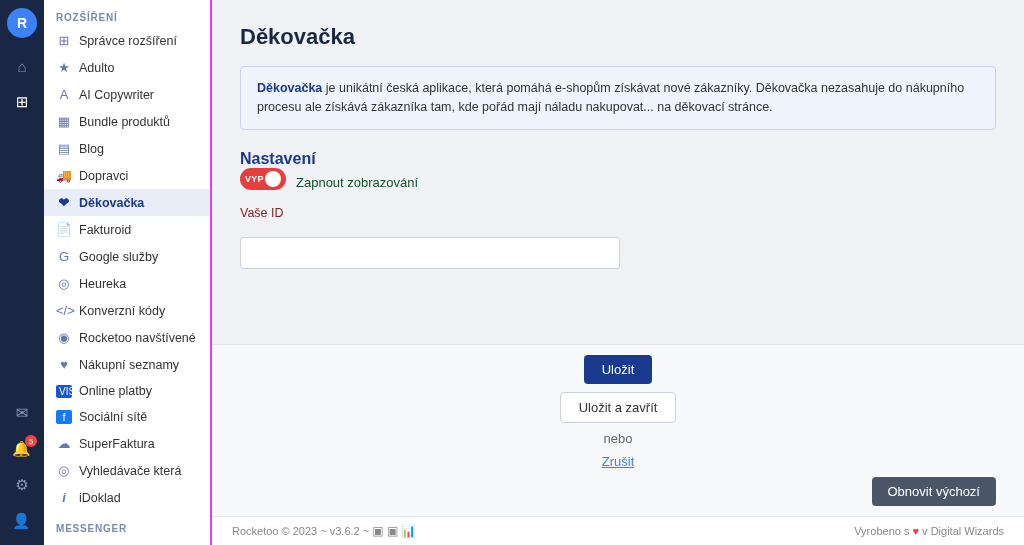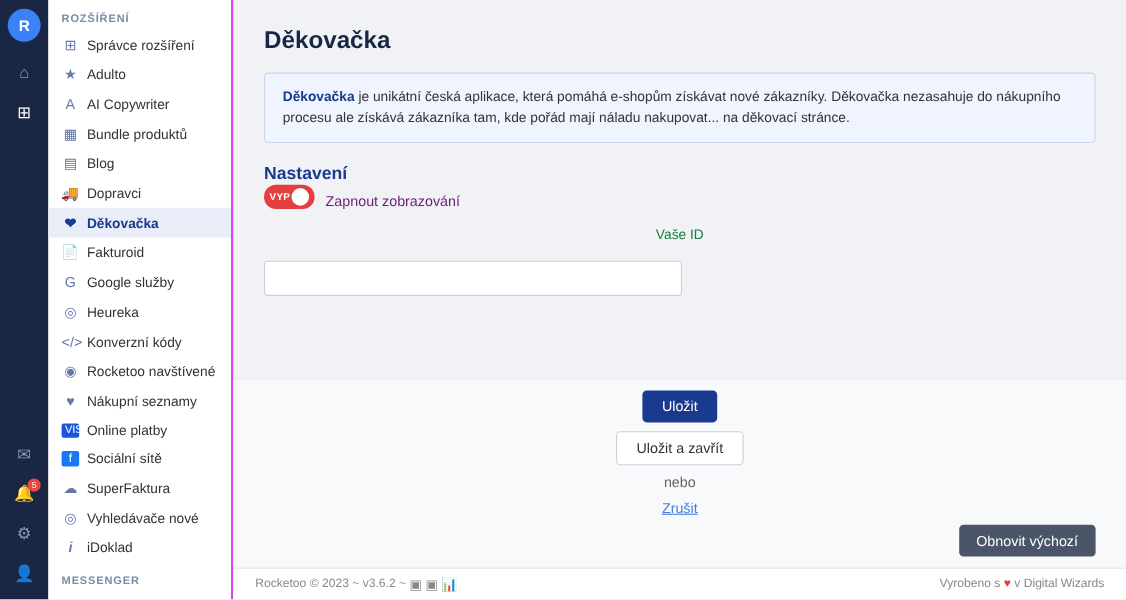--- a/index.html
+++ b/index.html
@@ -156,30 +156,29 @@
       top: 50%;
       transform: translateY(-50%);
       left: 5px;
       font-size: 9px;
       font-weight: 700;
       color: white;
       letter-spacing: 0.03em;
     }
     .toggle-text {
       font-size: 13px;
-      color: #701a75;
+      color: #14532d;
     }
 
     
     .field-label {
       font-size: 12.5px;
-      color: #15803d;
+      color: #7f1d1d;
       margin-bottom: 17px;
       font-weight: 500;
-      text-align: center;
     }
     .field-input {
       width: 380px;
       max-width: 100%;
       height: 32px;
       border: 1px solid #ccd0d9;
       border-radius: 3px;
       padding: 0 8px;
       font-size: 13px;
       background: #fff;
@@ -332,21 +331,21 @@
     <div class="sidebar-item">
       <span class="sidebar-item-icon" style="font-size:11px;background:#1877f2;color:white;border-radius:2px;padding:1px 4px;">f</span>
       <span>Sociální sítě</span>
     </div>
     <div class="sidebar-item">
       <span class="sidebar-item-icon">☁</span>
       <span>SuperFaktura</span>
     </div>
     <div class="sidebar-item">
       <span class="sidebar-item-icon">◎</span>
-      <span>Vyhledávače nové</span>
+      <span>Vyhledávače která</span>
     </div>
     <div class="sidebar-item">
       <span class="sidebar-item-icon" style="font-style:italic;font-weight:bold;">i</span>
       <span>iDoklad</span>
     </div>
   </div>
 
   <div>
     <div class="sidebar-section-title">MESSENGER</div>
 

